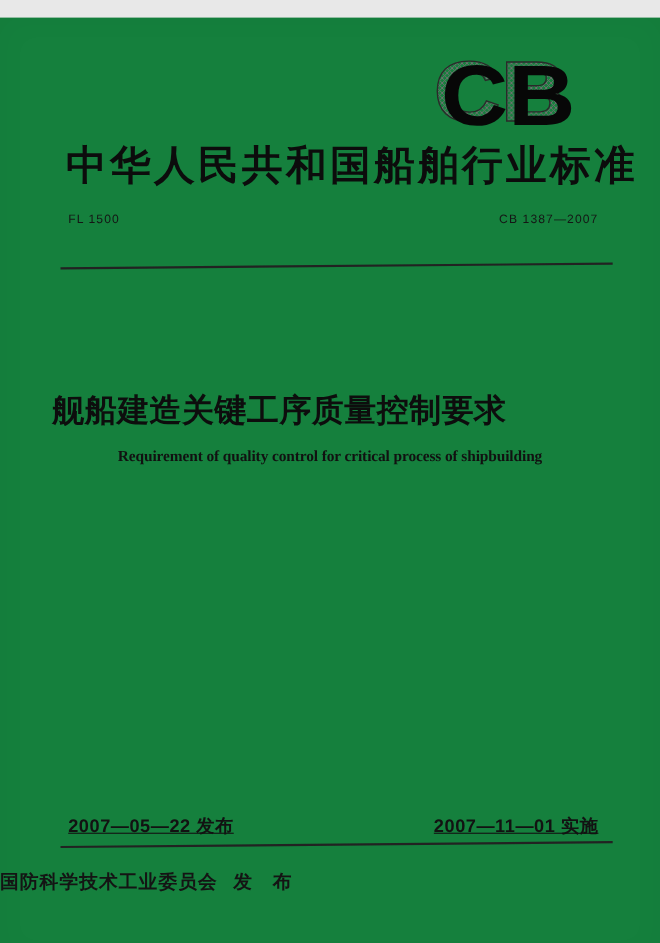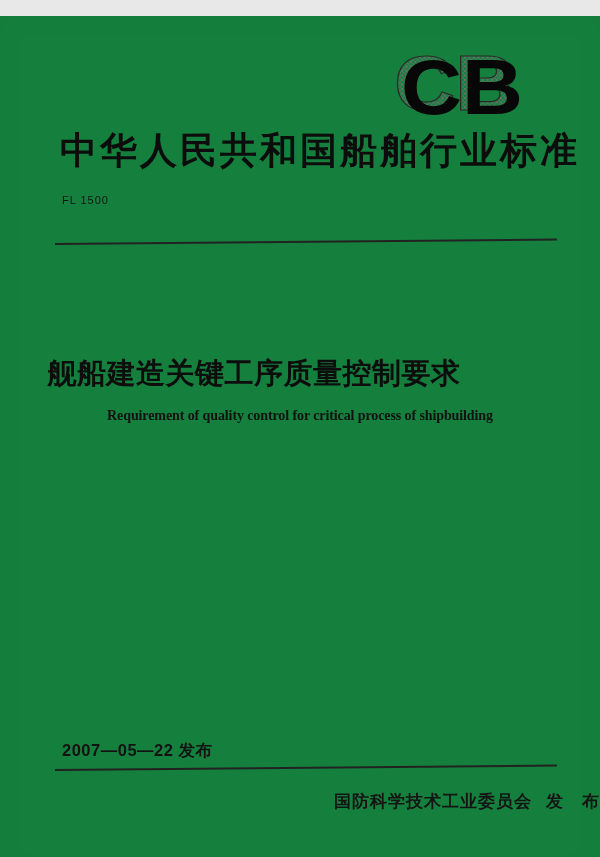--- a/index.html
+++ b/index.html
@@ -97,28 +97,29 @@
     top: 724px;
     left: 62px;
     right: 56px;
     display: flex;
     justify-content: space-between;
     align-items: flex-start;
     font-size: 16.5px;
     font-weight: 700;
     letter-spacing: 0.5px;
     color: #121212;
+    text-decoration: underline;
   }
   
   .issuer-row {
     position: absolute;
     top: 774px;
     left: 0;
     width: 600px;
-    text-align: right;
+    text-align: left;
     font-size: 17px;
     font-weight: 700;
     letter-spacing: 1px;
     color: #141414;
     white-space: nowrap;
   }
   .issuer-row .action {
     margin-left: 14px;
   }
 </style>
@@ -136,29 +137,31 @@
       </defs>
       <text x="1" y="66" font-family="Liberation Sans, sans-serif" font-weight="bold" font-size="78" fill="url(#hatch)" stroke="#2a2a2a" stroke-width="1.2" textLength="122" lengthAdjust="spacingAndGlyphs">CB</text>
       <text x="8" y="70" font-family="Liberation Sans, sans-serif" font-weight="bold" font-size="78" fill="#070707" textLength="122" lengthAdjust="spacingAndGlyphs">CB</text>
     </svg>
   </div>
 
   <div class="header-title">中华人民共和国船舶行业标准</div>
 
   <div class="code-row">
     <span>FL 1500</span>
+    <span>CB 1387—2007</span>
   </div>
 
   <div class="rule rule-top"></div>
 
   <div class="title-zh">舰船建造关键工序质量控制要求</div>
   <div class="title-en">Requirement of quality control for critical process of shipbuilding</div>
 
   <div class="date-row">
     <span>2007—05—22 发布</span>
+    <span>2007—11—01 实施</span>
   </div>
 
   <div class="rule rule-bottom"></div>
 
   <div class="issuer-row">
     <span>国防科学技术工业委员会</span><span class="action">发　布</span>
   </div>
 
 </div>
 

